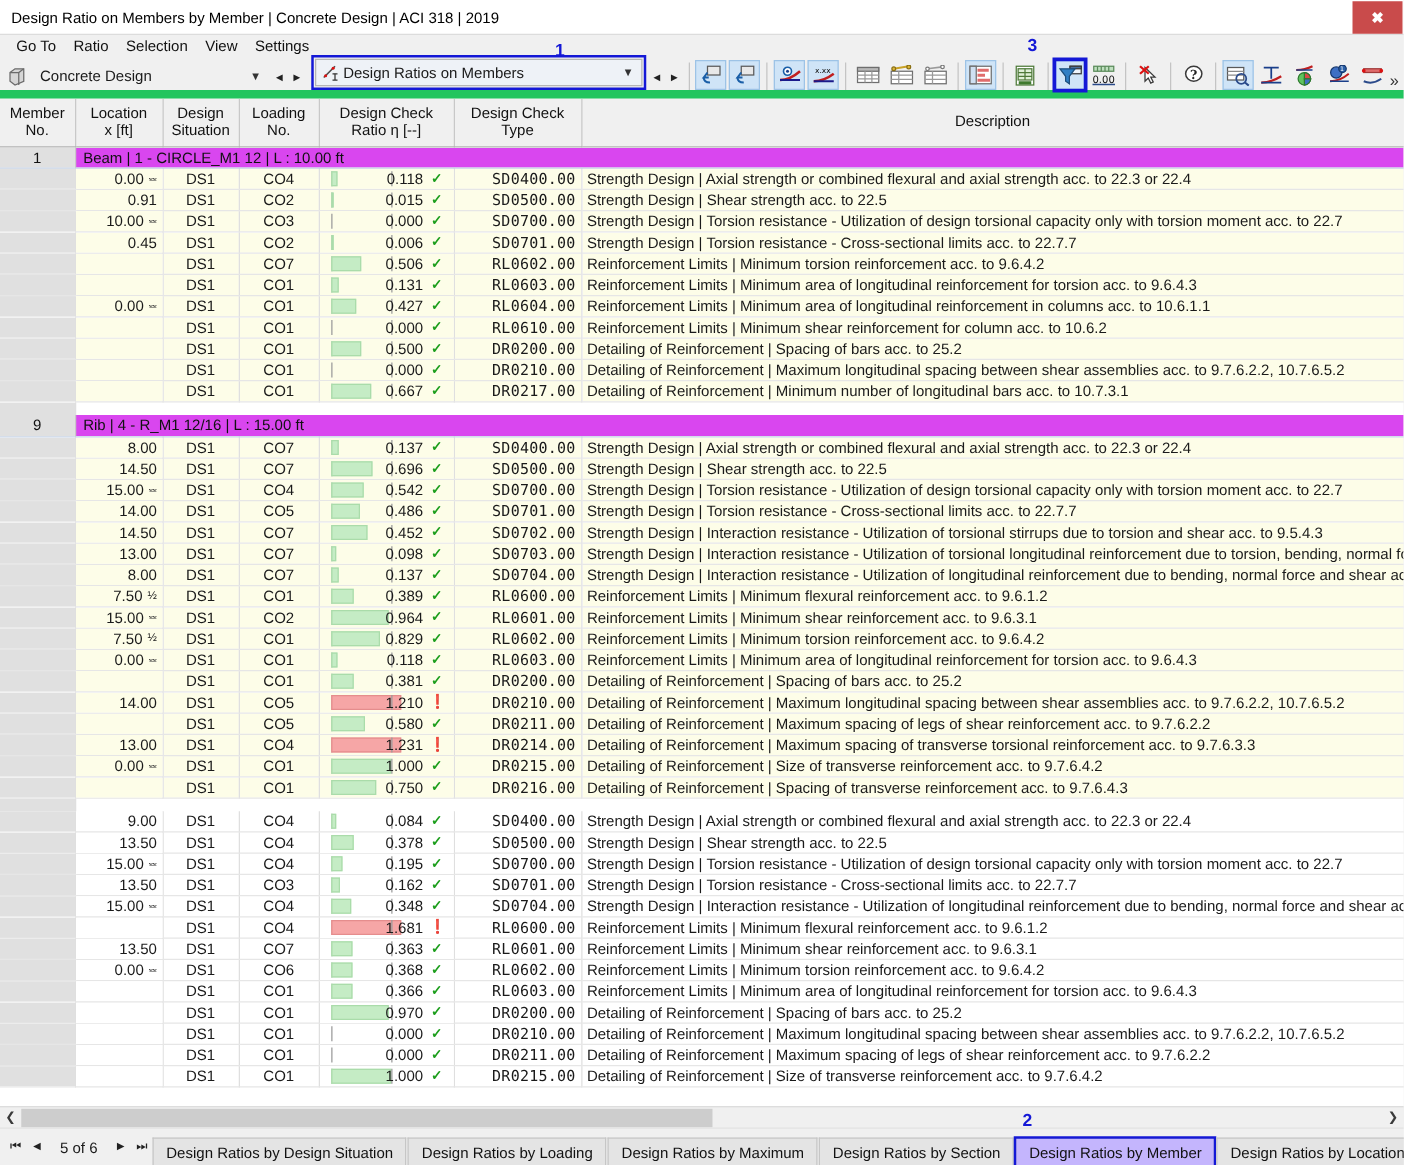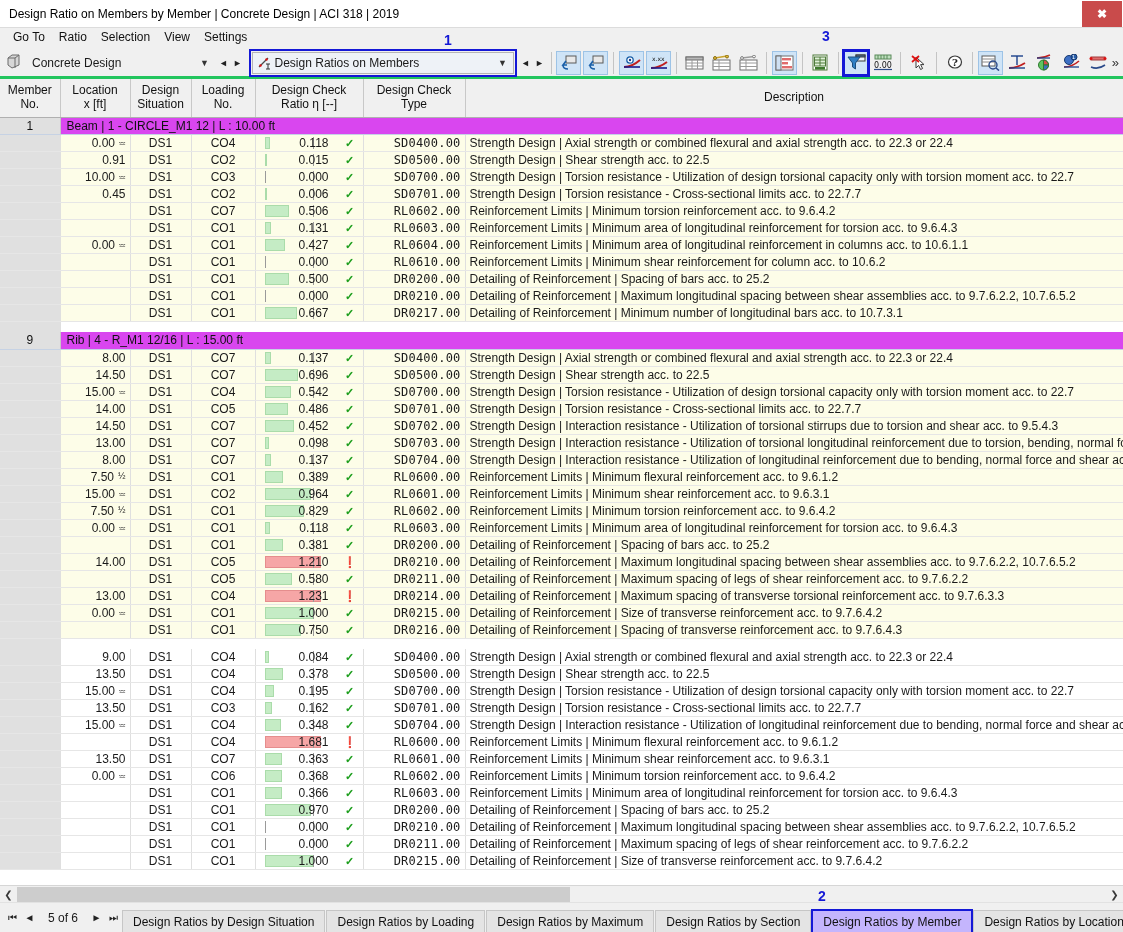--- a/index.html
+++ b/index.html
@@ -51,22 +51,22 @@
     font-family: "Liberation Sans", sans-serif;
   }
   #annot-1 { left: 444px; top: 32px; }
   #annot-3 { left: 822px; top: 28px; }
   #annot-2 { left: 818px; top: 888px; }
 
   
   .toolbar {
     height: 30px; flex: 0 0 30px;
     background: #f0f0f0;
-    border-bottom: 3px solid #22c55e;
-    display: flex; align-items: center;
+    border-bottom: 7px solid #22c55e;
+    display: flex; align-items: flex-end;
     position: relative;
   }
   .combo {
     height: 22px; display: flex; align-items: center;
     background: #fafafa; border: 1px solid #b5b5b5;
     padding: 0 2px 0 4px;
     font-size: 12px;
   }
   .combo .cbtext { flex: 1; white-space: nowrap; overflow: hidden; }
   .combo .chev {
@@ -150,21 +150,21 @@
     position: absolute; top: 0; width: 1px; height: 12px; background: #9a9a9a;
   }
   .bar-zone .tick.t0 { left: 0; }
   .bar-zone .tick.t1 { left: 48px; }
   .bar-zone .bar {
     position: absolute; left: 0; top: 0; height: 12px;
     background: #c5ecc5; border: 1px solid #aadcaa;
   }
   .bar-zone .bar.over { background: #f6a6a6; border-color: #e58d8d; }
   .ratio-val {
-    position: absolute; right: 30px; top: 0; height: 16px; line-height: 16px;
+    position: absolute; right: 20px; top: 0; height: 16px; line-height: 16px;
     font-size: 12px; text-align: right;
   }
   .ratio-mark {
     position: absolute; right: 3px; top: 0; height: 16px; line-height: 16px;
     font-size: 11px; width: 12px; text-align: center;
   }
   .ratio-mark.ok { color: #1d9e1d; font-weight: bold; }
   .ratio-mark.bad { color: #d81f1f; font-weight: bold; }
 
   tr.spacer td { background: #ffffff; border-right: 1px solid #dfdfdf; border-bottom: none; height: 11px; }

